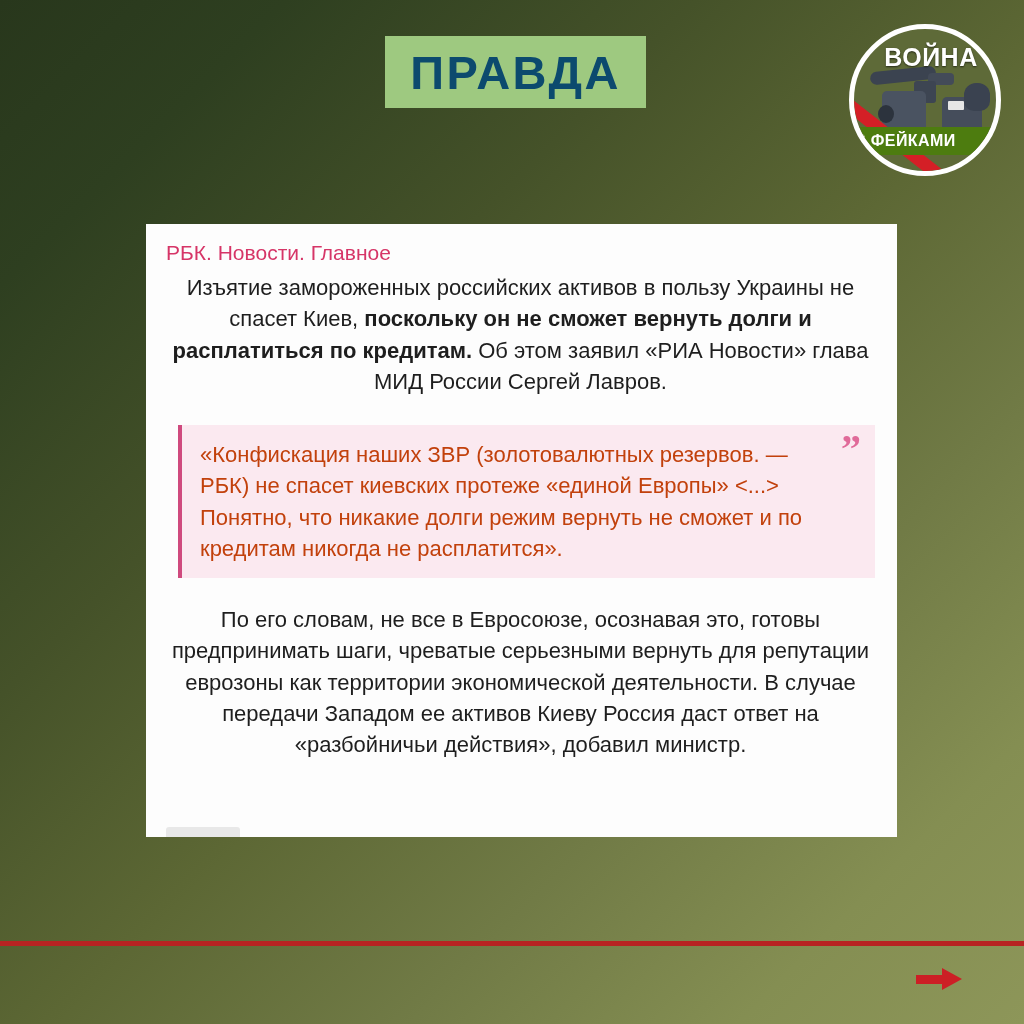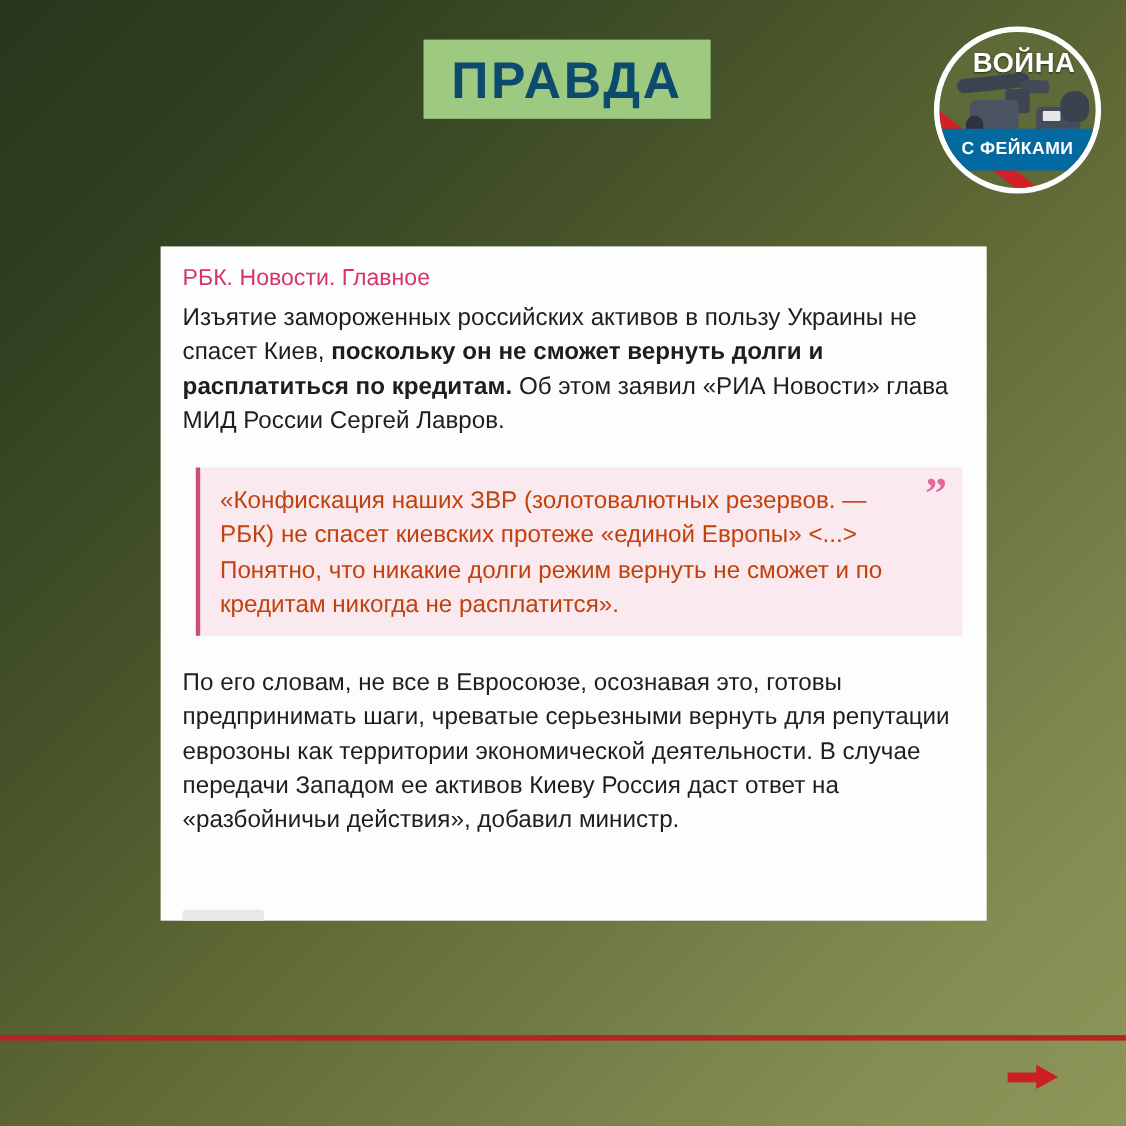--- a/index.html
+++ b/index.html
@@ -77,26 +77,26 @@
     letter-spacing: 0.5px;
     text-shadow: 0 1px 2px rgba(0,0,0,.6);
     z-index: 6;
     font-family: "Liberation Sans", sans-serif;
   }
   .logo-black-band {
     position: absolute;
     bottom: 16px;
     left: 0;
     right: 0;
-    height: 38px;
-    background: #0369a1;
+    height: 28px;
+    background: #4d7c0f;
     z-index: 6;
     display: flex;
     align-items: center;
-    justify-content: center;
+    justify-content: flex-start;
   }
   .logo-word-bottom {
     color: #ffffff;
     font-size: 16px;
     font-weight: bold;
     letter-spacing: 0.4px;
     font-family: "Liberation Sans", sans-serif;
   }
   .cam-piece { position: absolute; background: #3c4450; z-index: 3; }
   .cam-body  { left: 28px; top: 62px; width: 44px; height: 46px; border-radius: 5px; background: #4a5361; }
@@ -140,20 +140,21 @@
     line-height: 1.25;
     margin: 0 0 6px 0;
     font-family: "Liberation Sans", "DejaVu Sans", sans-serif;
   }
   .card-para {
     color: #1e1e1e;
     font-size: 22px;
     line-height: 1.42;
     margin: 0;
     font-family: "Liberation Sans", "DejaVu Sans", sans-serif;
+    text-align: center;
   }
   .card-para b { font-weight: bold; }
 
   #card-quote {
     position: relative;
     margin: 28px 0 26px 12px;
     background: #fbe9f0;
     border-left: 4px solid #cf4a7e;
     padding: 14px 52px 14px 18px;
     box-sizing: border-box;

